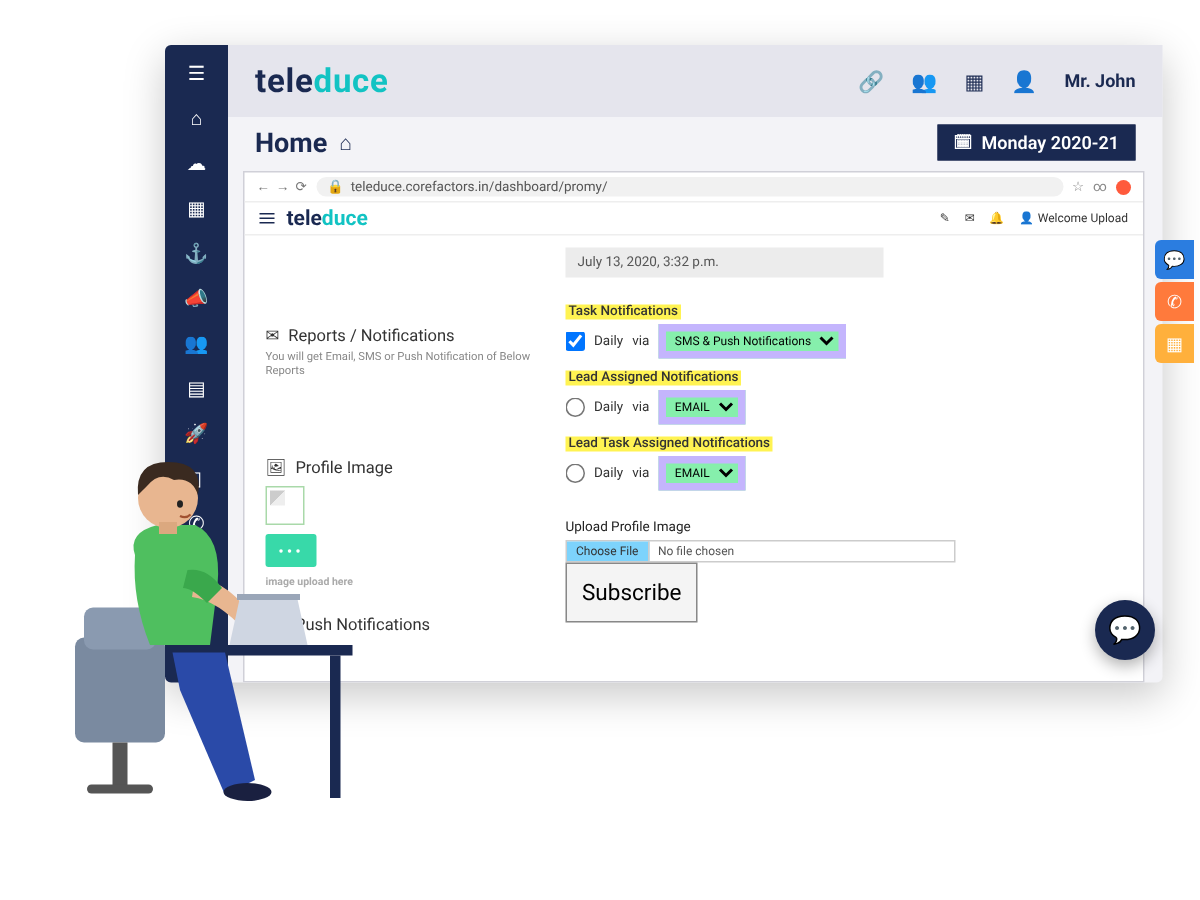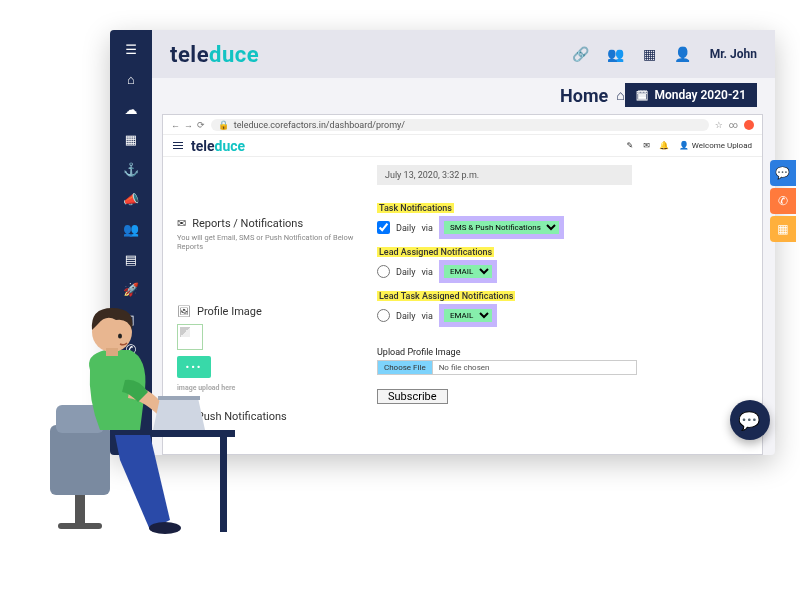--- a/index.html
+++ b/index.html
@@ -18,21 +18,21 @@
   .sidebar-ico { width: 16px; height: 16px; color: #fff; display:flex; align-items:center; justify-content:center; font-size:13px; }
   .topbar {
     margin-left: 42px; height: 48px; background: #e5e5ed; display:flex; align-items:center;
     padding: 0 18px; justify-content: space-between;
   }
   .brand-outer { font-size: 22px; font-weight: 700; letter-spacing: .5px; }
   .brand-outer .tele { color:#1a2951; } .brand-outer .duce { color:#12c3c3; }
   .topbar-icons { display:flex; gap:18px; align-items:center; color:#1a2951; font-size:14px; }
   .user-name { font-size:12px; font-weight:700; color:#1a2951; }
 
-  .subbar { margin-left:42px; height:34px; display:flex; align-items:center; justify-content:flex-end; padding:4px 18px; color:#1a2951; }
+  .subbar { margin-left:42px; height:34px; display:flex; align-items:center; justify-content:space-between; padding:4px 18px; color:#1a2951; }
   .subbar .home { font-size:18px; font-weight:700; display:flex; align-items:center; gap:8px;}
   .date-badge { background:#1a2951; color:#fff; font-size:12px; font-weight:600; padding:4px 10px; border:1px solid #1a2951; display:flex; align-items:center; gap:6px;}
   .date-badge::before { content:"🗓"; font-size:10px;}
 
   .inner-browser {
     margin-left: 52px; margin-right:12px; margin-top:2px; flex:1; background:#fff;
     border:1px solid #d0d0d8; display:flex; flex-direction:column; overflow:hidden;
   }
   .urlbar { height:20px; display:flex; align-items:center; gap:6px; padding:0 8px; font-size:9px; color:#555; border-bottom:1px solid #eee;}
   .urlbar .nav { display:flex; gap:4px; color:#777; }
@@ -45,30 +45,30 @@
   .inner-brand .tele{color:#1a2951;} .inner-brand .duce{color:#12c3c3;}
   .inner-right { font-size:8px; color:#333; display:flex; gap:10px; align-items:center;}
   .hamb { width:10px; display:flex; flex-direction:column; gap:1.5px;}
   .hamb span{height:1.5px; background:#1a2951;}
 
   .inner-body { flex:1; padding:8px 14px 10px 14px; font-size:9px; color:#333; display:flex; gap:10px; overflow:auto;}
   .col-left { width:190px; padding-top:30px;}
   .col-right { flex:1; }
 
   .field-label { font-size:9px; color:#222; margin-bottom:3px;}
-  .ro-box { background:#ececec; border:none; padding:5px 8px; font-size:9px; color:#555; width:255px;}
+  .ro-box { background:#ececec; border:none; padding:5px 8px; font-size:9px; color:#555; width:212px;}
   .sec-head { font-size:11px; color:#333; display:flex; align-items:center; gap:6px; margin-top:22px;}
   .sec-sub { font-size:7.5px; color:#888; margin-top:3px;}
   .hl { background:#fff352; display:inline-block; padding:0 2px; font-size:9px; font-weight:500;}
   .opt-row { display:flex; align-items:center; gap:6px; margin-top:3px; font-size:9px;}
   .opt-row select { font-size:8px; padding:1px 2px; border:5px solid #c4b5fd; background:#86efac;}
   .upload-row { display:flex; align-items:center; border:1px solid #ccc; width:260px; font-size:8px;}
   .upload-row .btn { background:#7dd3fc; border-right:1px solid #ccc; padding:2px 6px;}
   .upload-row .txt { padding:2px 6px; color:#555;}
-  .subscribe-btn { border:1px solid #888; background:#f4f4f4; font-size:11px; padding:0 10px; margin-top:14px; }
+  .subscribe-btn { border:1px solid #888; background:#f4f4f4; font-size:15px; padding:10px 10px; margin-top:0; }
 
   .profile-img-box { border:1px solid #a9d9a9; width:26px; height:26px; margin-top:6px; display:flex; align-items:flex-start; justify-content:flex-start; padding:2px;}
   .broken { width:10px; height:10px; background:linear-gradient(135deg,#ccc 0 50%, #eee 50% 100%); }
   .green-bubble { background:#38d9a9; color:#fff; width:34px; height:22px; margin-top:6px; border-radius:2px; display:flex; align-items:center; justify-content:center; font-size:11px; letter-spacing:2px; position:relative;}
   .green-bubble::after{content:""; position:absolute; bottom:-4px; left:6px; border:4px solid transparent; border-top-color:#38d9a9;}
   .img-note { font-size:7px; color:#aaa; margin-top:6px;font-weight:bold;}
 
   
   .side-tabs { position:absolute; right:4px; top:160px; display:flex; flex-direction:column; gap:2px;}
   .side-tab { width:26px; height:26px; border-radius:4px 0 0 4px; display:flex; align-items:center; justify-content:center; color:#fff; font-size:12px;}

